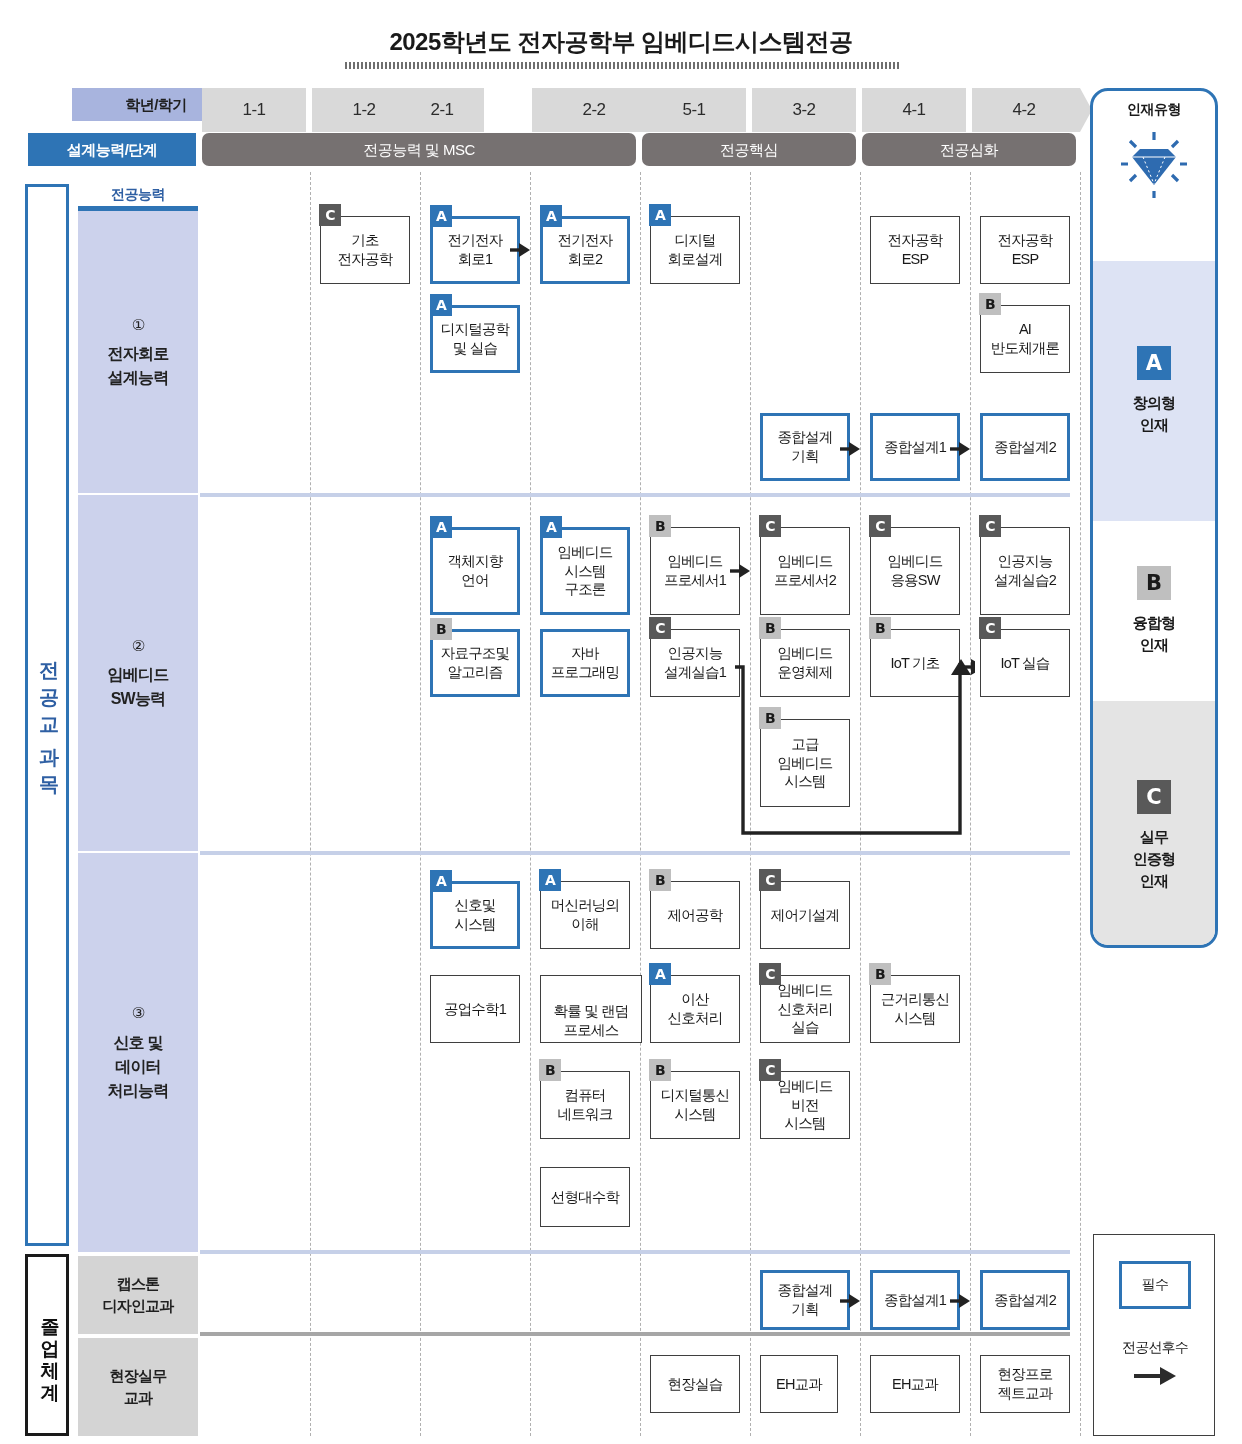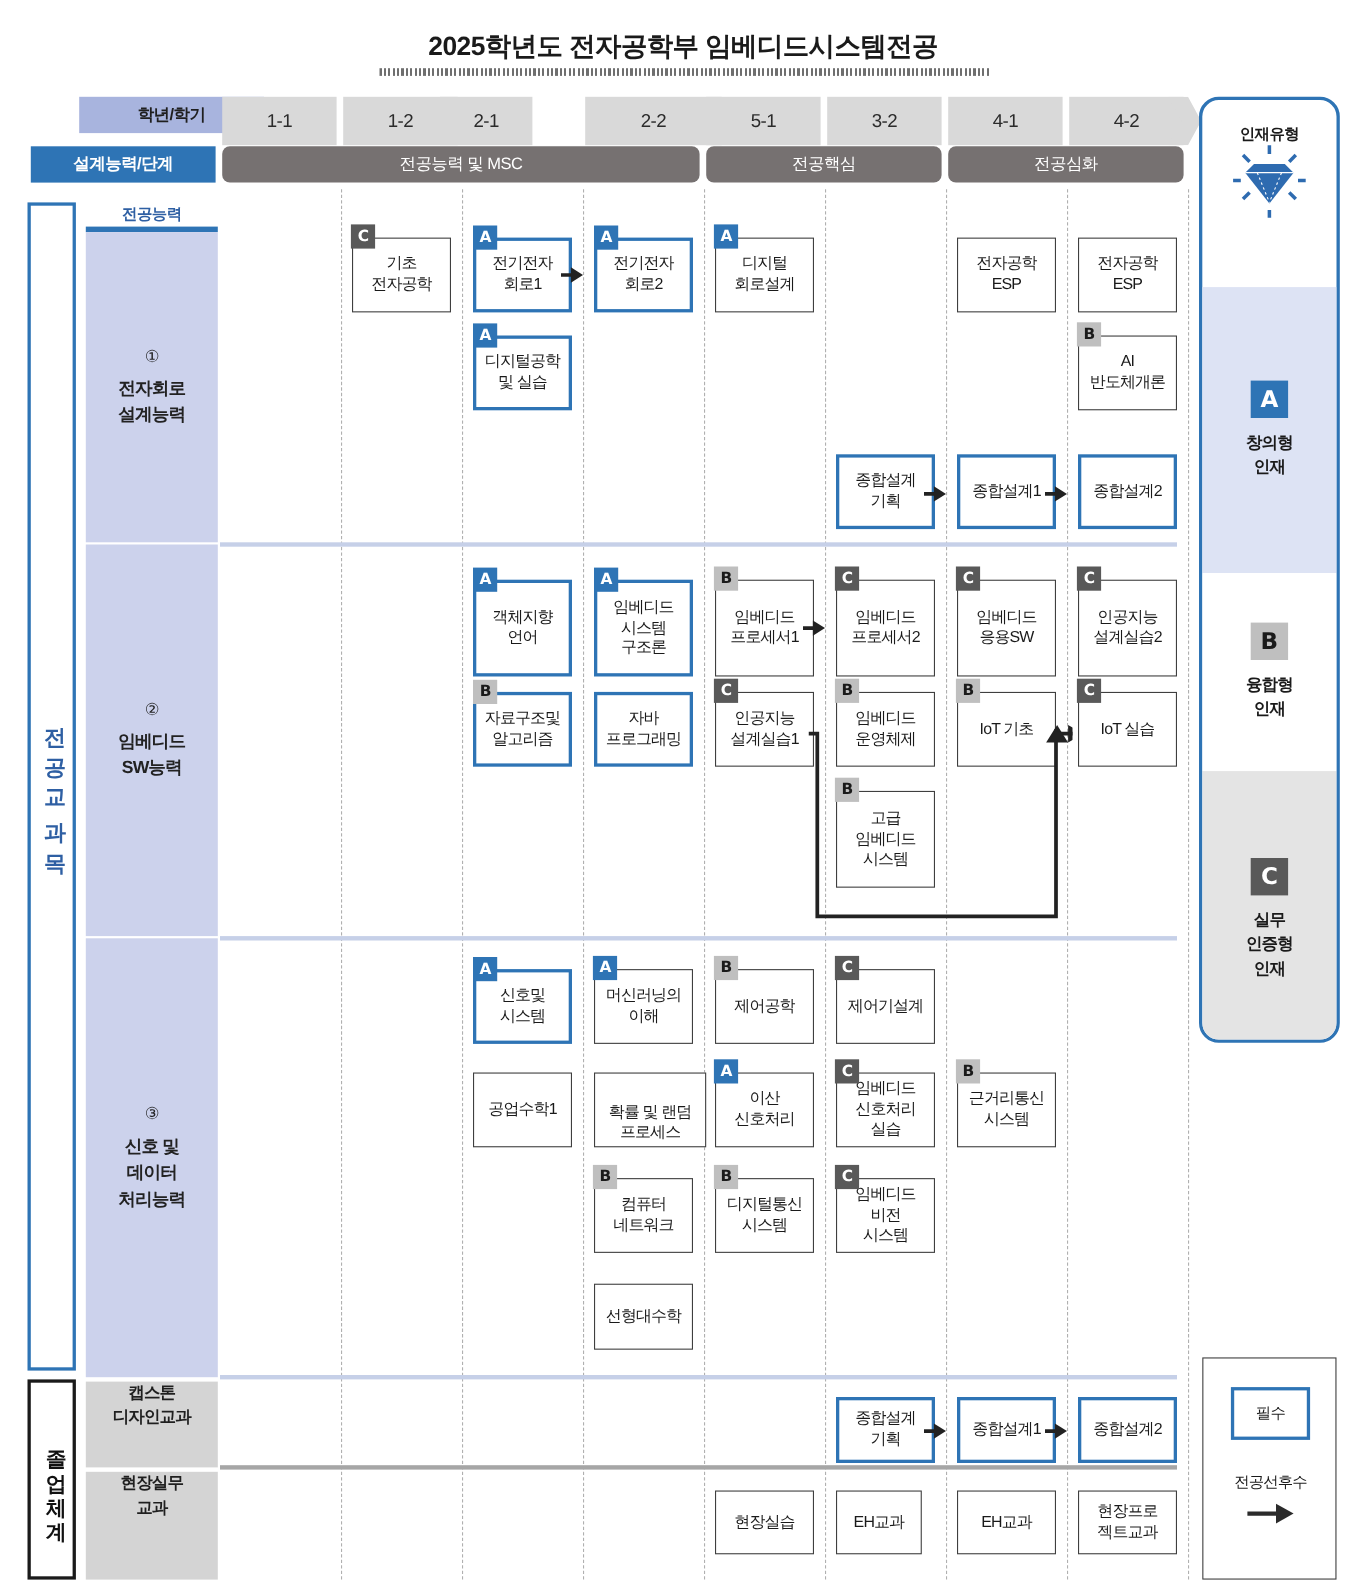--- a/index.html
+++ b/index.html
@@ -76,21 +76,21 @@
   }
   .ability-cell {
     position:absolute; left:78px; width:120px; background:#ccd2ec;
     display:flex; flex-direction:column; align-items:center; justify-content:center;
     font-size:16px; font-weight:bold; color:#222222; letter-spacing:-0.8px;
     line-height:1.5; text-align:center;
   }
   .ability-cell .num { font-size:15px; font-weight:normal; margin-bottom:6px; }
   .grad-cell {
     position:absolute; left:78px; width:120px; background:#d4d4d4;
-    display:flex; align-items:flex-start; justify-content:center;
+    display:flex; align-items:center; justify-content:center;
     font-size:15px; font-weight:bold; color:#1f1f1f; letter-spacing:-0.8px;
     line-height:1.45; text-align:center;
   }
 
   
   #plot { position:absolute; left:200px; top:172px; width:870px; height:1264px; }
   .vline {
     position:absolute; top:0; width:0; height:1264px;
     border-left:1px dashed #b0b0b0;
   }
@@ -122,21 +122,21 @@
   .arrow-h { position:absolute; height:14px; }
   .arrow-h svg { display:block; }
 
   
   #talent-panel {
     position:absolute; left:1090px; top:88px; width:128px; height:860px;
     border:3px solid #2e74b5; border-radius:18px; background:#ffffff; overflow:hidden;
   }
   #talent-head {
     position:absolute; left:0; top:10px; width:122px; text-align:center;
-    font-size:14px; font-weight:bold; color:#1a1a1a; letter-spacing:-0.5px;margin-top:12px;
+    font-size:14px; font-weight:bold; color:#1a1a1a; letter-spacing:-0.5px;
   }
   #gem { position:absolute; left:26px; top:38px; }
   .talent-band {
     position:absolute; left:0; width:122px;
     display:flex; flex-direction:column; align-items:center; justify-content:center;
   }
   .talent-band .tbadge {
     width:34px; height:34px; display:flex; align-items:center; justify-content:center;
     font-size:21px; font-weight:bold; font-family:"DejaVu Sans",sans-serif; margin-bottom:12px;
   }

